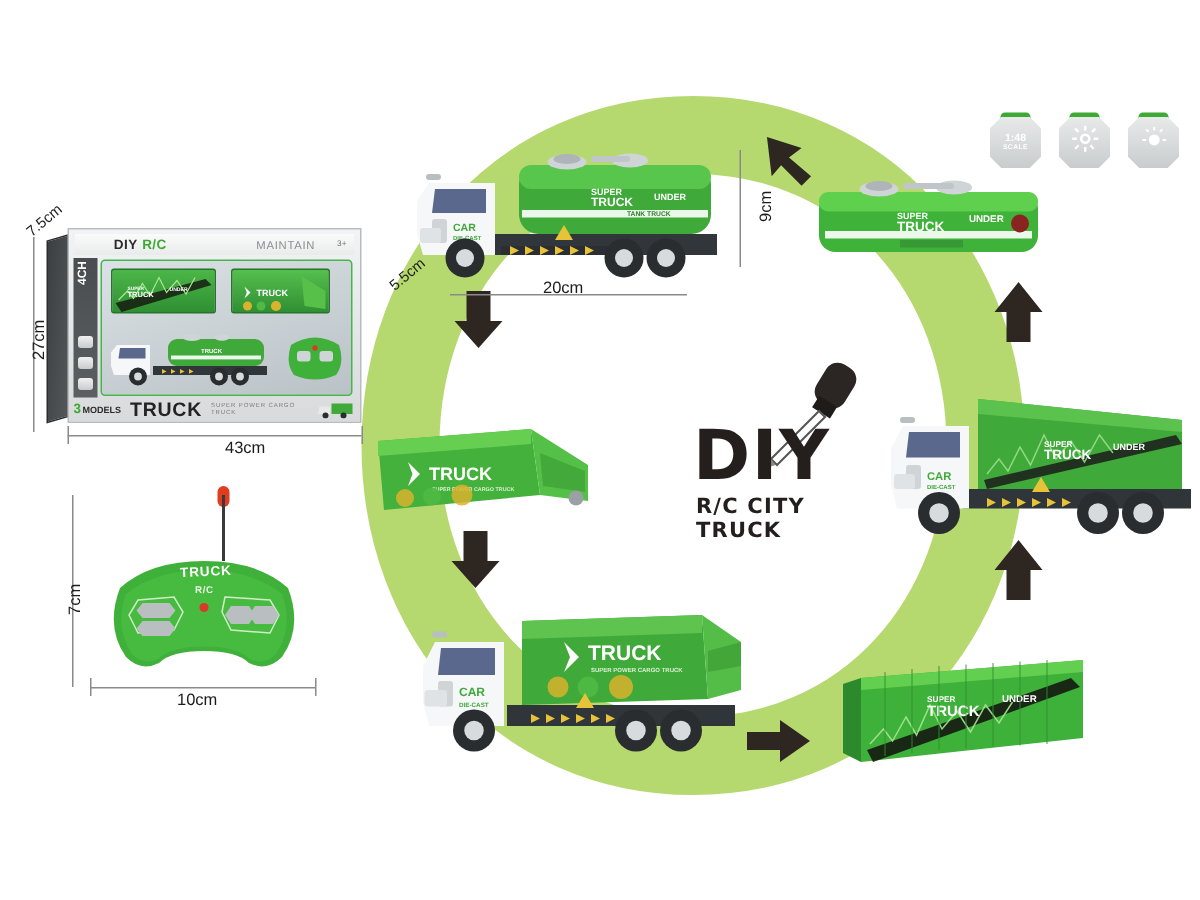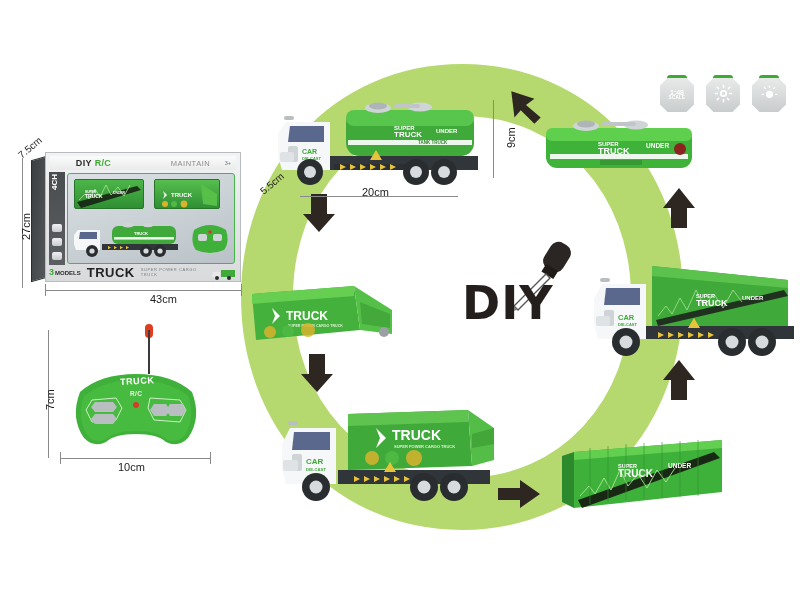--- a/index.html
+++ b/index.html
@@ -235,20 +235,21 @@
   <div class="diy-logo">
     <div class="screwdriver">
       <svg width="70" height="80" viewBox="0 0 70 80">
         <rect x="34" y="2" width="22" height="30" rx="9" transform="rotate(32 45 17)" fill="#2b2623"></rect>
         <rect x="31" y="27" width="14" height="9" transform="rotate(32 38 31)" fill="#1f1b19"></rect>
         <path d="M34 34 L2 66 L6 70 L38 38 Z" fill="none" stroke="#555" stroke-width="1.4"></path>
         <path d="M2 66 L-2 72 L5 70 Z" fill="#888"></path>
       </svg>
     </div>
     <div class="diy-text">DIY</div>
+    <div class="diy-sub">R/C CITY TRUCK</div>
   </div>
 
   <div class="truck" style="left:268px;top:88px;width:220px;height:110px;">
     <svg width="220" height="110" viewBox="0 0 220 110">
 
       <rect x="78" y="22" width="128" height="46" rx="13" fill="#3fa93a"></rect>
       <rect x="78" y="22" width="128" height="16" rx="8" fill="#58c64c"></rect>
       <rect x="80" y="52" width="124" height="5" fill="#ffffff" opacity=".9"></rect>
       <ellipse cx="110" cy="20" rx="13" ry="5" fill="#cfd4d6"></ellipse>
       <ellipse cx="110" cy="18" rx="9" ry="3.4" fill="#aeb4b7"></ellipse>

